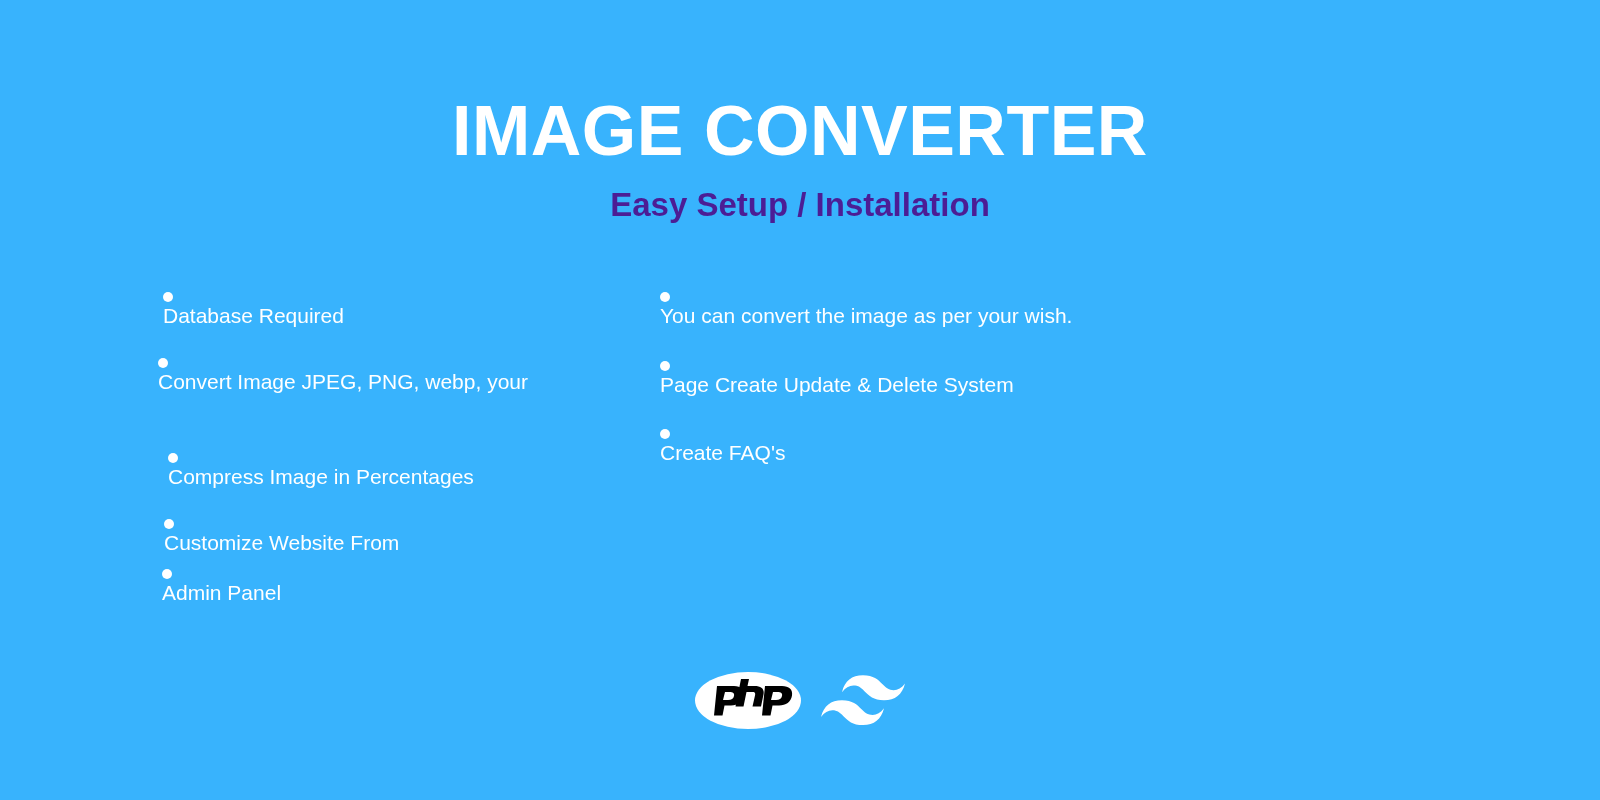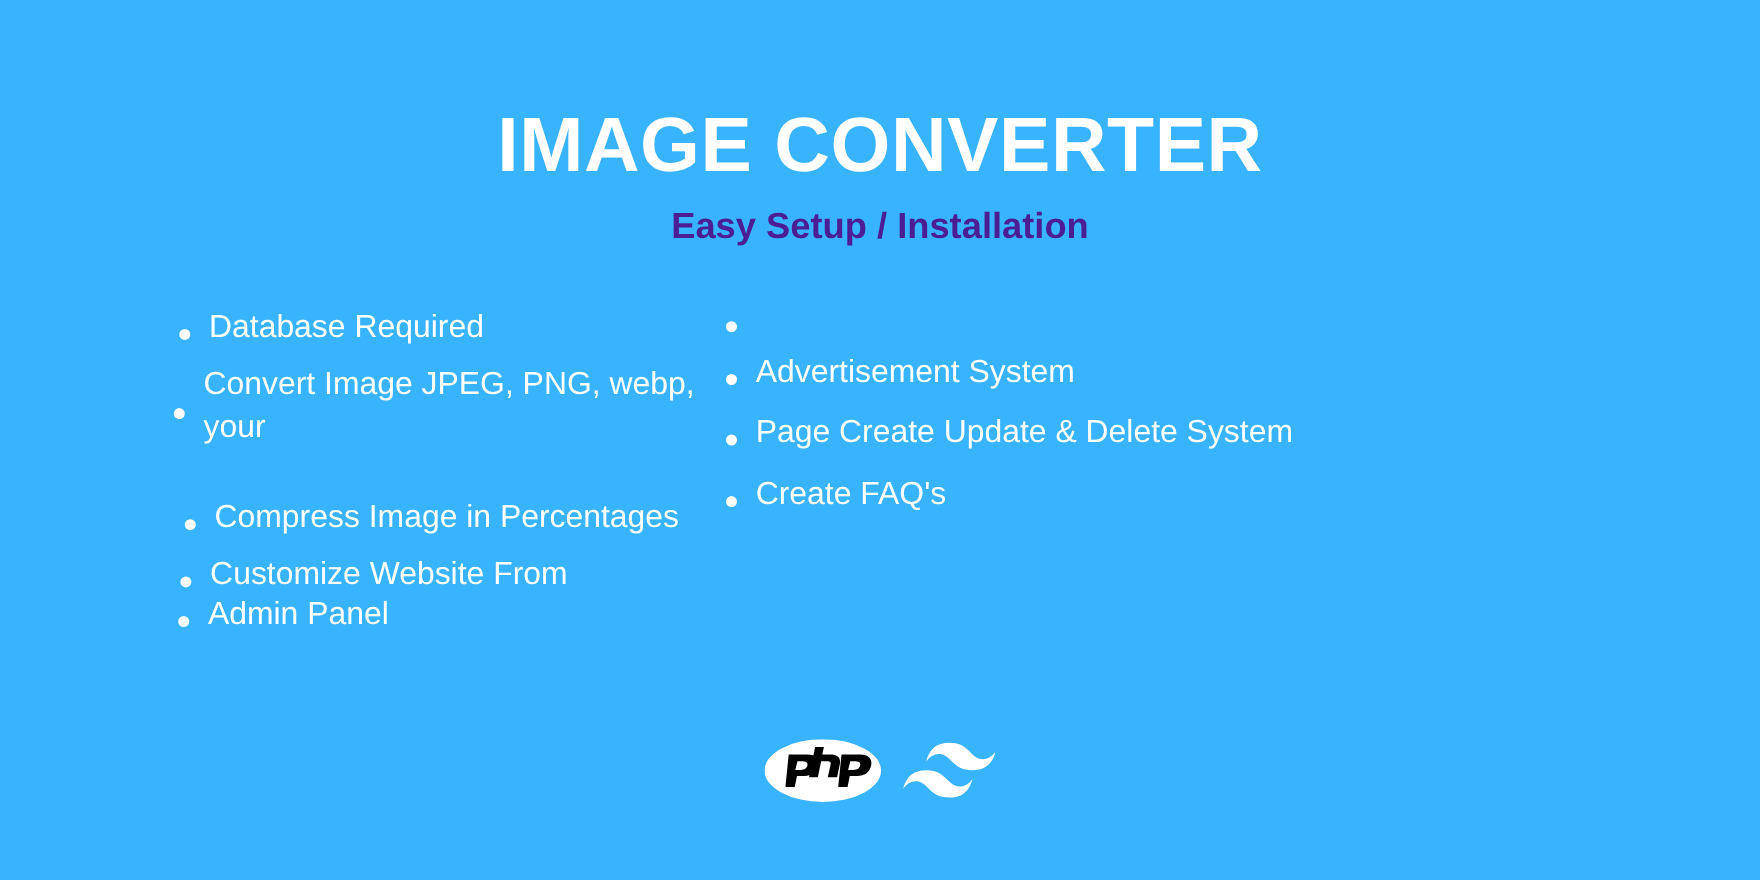--- a/index.html
+++ b/index.html
@@ -68,27 +68,28 @@
     padding-left: 155px;
   }
 
   #feature-column-right {
     width: 760px;
     padding-left: 20px;
   }
 
   .feature-item {
     display: flex;
-    align-items: center;
+    align-items: flex-start;
     color: #ffffff;
-    font-size: 29px;
+    font-size: 21px;
     line-height: 1.32;
     font-weight: 400;
     font-family: "Liberation Sans", sans-serif;
     margin-bottom: 17px;
+    flex-direction: column;
   }
 
   #feature-column-left .feature-item {
     margin-bottom: 14px;
   }
 
   
   #feature-column-left .feature-item.indent-0 { padding-left: 8px; }
   #feature-column-left .feature-item.indent-1 { padding-left: 3px; }
   #feature-column-left .feature-item.indent-2 { padding-left: 13px; margin-top: 44px; }
@@ -170,24 +171,21 @@
       </li>
       <li class="feature-item indent-4">
         <span class="bullet-marker"></span>
         <span class="feature-text">Admin Panel</span>
       </li>
     </ul>
 
     <ul id="feature-column-right" class="feature-column" style="list-style:none;margin:0;padding-top:0;padding-right:0;padding-bottom:0;">
       <li class="feature-item wrap">
         <span class="bullet-marker"></span>
-      </li>
-      <li class="feature-item">
-        <span class="bullet-marker"></span>
-        <span class="feature-text">Advertisement System</span>
+        <span class="feature-text">You can convert the image as per your wish.</span>
       </li>
       <li class="feature-item">
         <span class="bullet-marker"></span>
         <span class="feature-text">Page Create Update &amp; Delete System</span>
       </li>
       <li class="feature-item">
         <span class="bullet-marker"></span>
         <span class="feature-text">Create FAQ's</span>
       </li>
     </ul>

